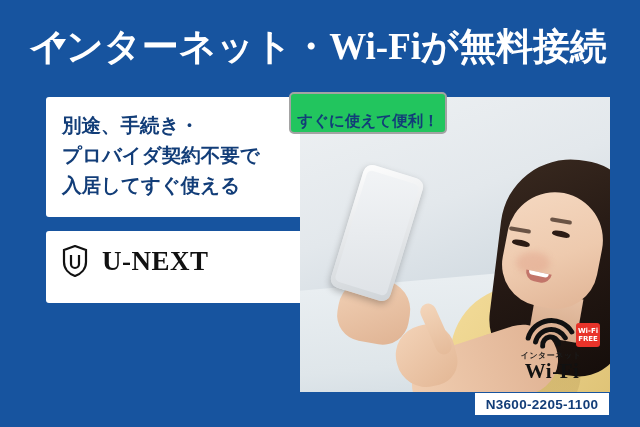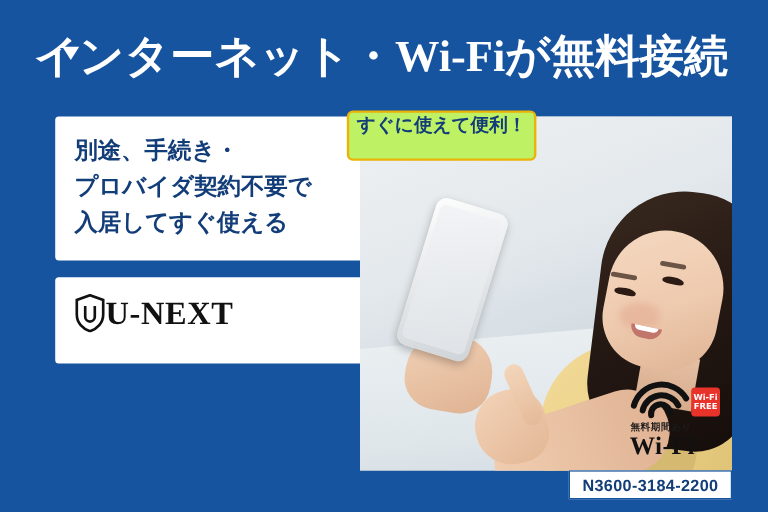--- a/index.html
+++ b/index.html
@@ -62,21 +62,21 @@
     color: #123d78;
     font-size: 19.5px;
     line-height: 30px;
     font-weight: bold;
     font-family: "DejaVu Sans", "Liberation Sans", sans-serif;
     white-space: pre-line;
   }
   .unext-row {
     display: flex;
     align-items: center;
-    gap: 0;
+    gap: 14px;
     margin-bottom: 10px;
   }
   .unext-shield {
     width: 26px;
     height: 32px;
     flex: 0 0 auto;
   }
   .unext-word {
     color: #111111;
     font-size: 27px;
@@ -286,25 +286,25 @@
     border-radius: 32px 30px 26px 26px;
     transform: rotate(10deg);
   }
   
   .bubble {
     position: absolute;
     left: 289px;
     top: 92px;
     width: 158px;
     height: 42px;
-    background: #bef264;
-    border: 2px solid #eab308;
+    background: #22c55e;
+    border: 2px solid #a3a3a3;
     border-radius: 5px;
     display: flex;
-    align-items: flex-start;
+    align-items: flex-end;
     justify-content: center;
     box-sizing: border-box;
     z-index: 6;
   }
   .bubble-text {
     color: #123d78;
     font-size: 15.5px;
     font-weight: bold;
     font-family: "DejaVu Sans", "Liberation Sans", sans-serif;
     white-space: nowrap;
@@ -470,25 +470,25 @@
   <div class="bubble-tail-in"></div>
 
   <div class="wifi-badge">
     <span class="wifi-arcs">
       <svg width="52" height="34" viewBox="0 0 52 34">
         <path d="M4 20 A24 24 0 0 1 48 20" fill="none" stroke="#111" stroke-width="5" stroke-linecap="round" transform="rotate(-8 26 20)"></path>
         <path d="M11 25 A16 16 0 0 1 41 25" fill="none" stroke="#111" stroke-width="5" stroke-linecap="round" transform="rotate(-8 26 22)"></path>
         <path d="M18 30 A8 8 0 0 1 34 30" fill="none" stroke="#111" stroke-width="5" stroke-linecap="round" transform="rotate(-8 26 26)"></path>
       </svg>
     </span>
-    <div class="wifi-sub">無料期間あり</div>
+    <div class="wifi-sub">インターネット</div>
     <div class="wifi-word">Wi-Fi</div>
     <div class="wifi-chip">
       <div>Wi-Fi</div>
       <div>FREE</div>
     </div>
   </div>
 
   <div class="phone-box">
-    <span>N3600-3184-2200</span>
+    <span>N3600-2205-1100</span>
   </div>
 
 </div>
 
 </body></html>

